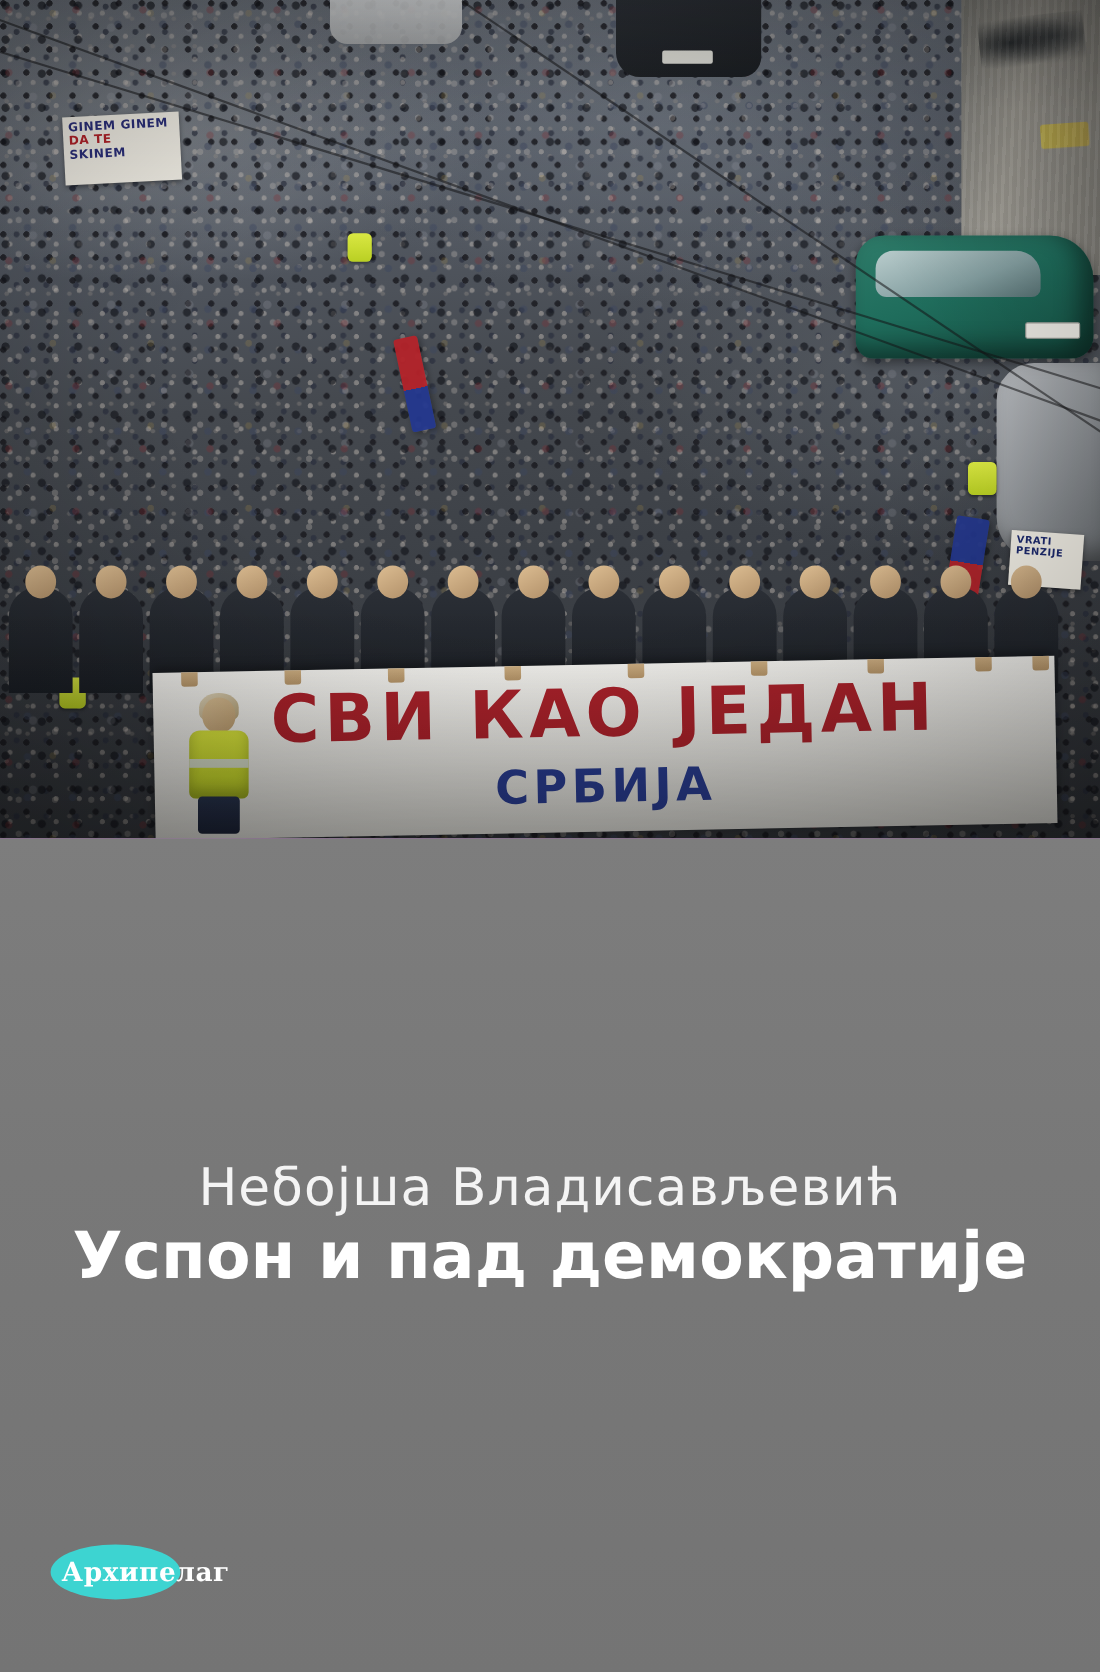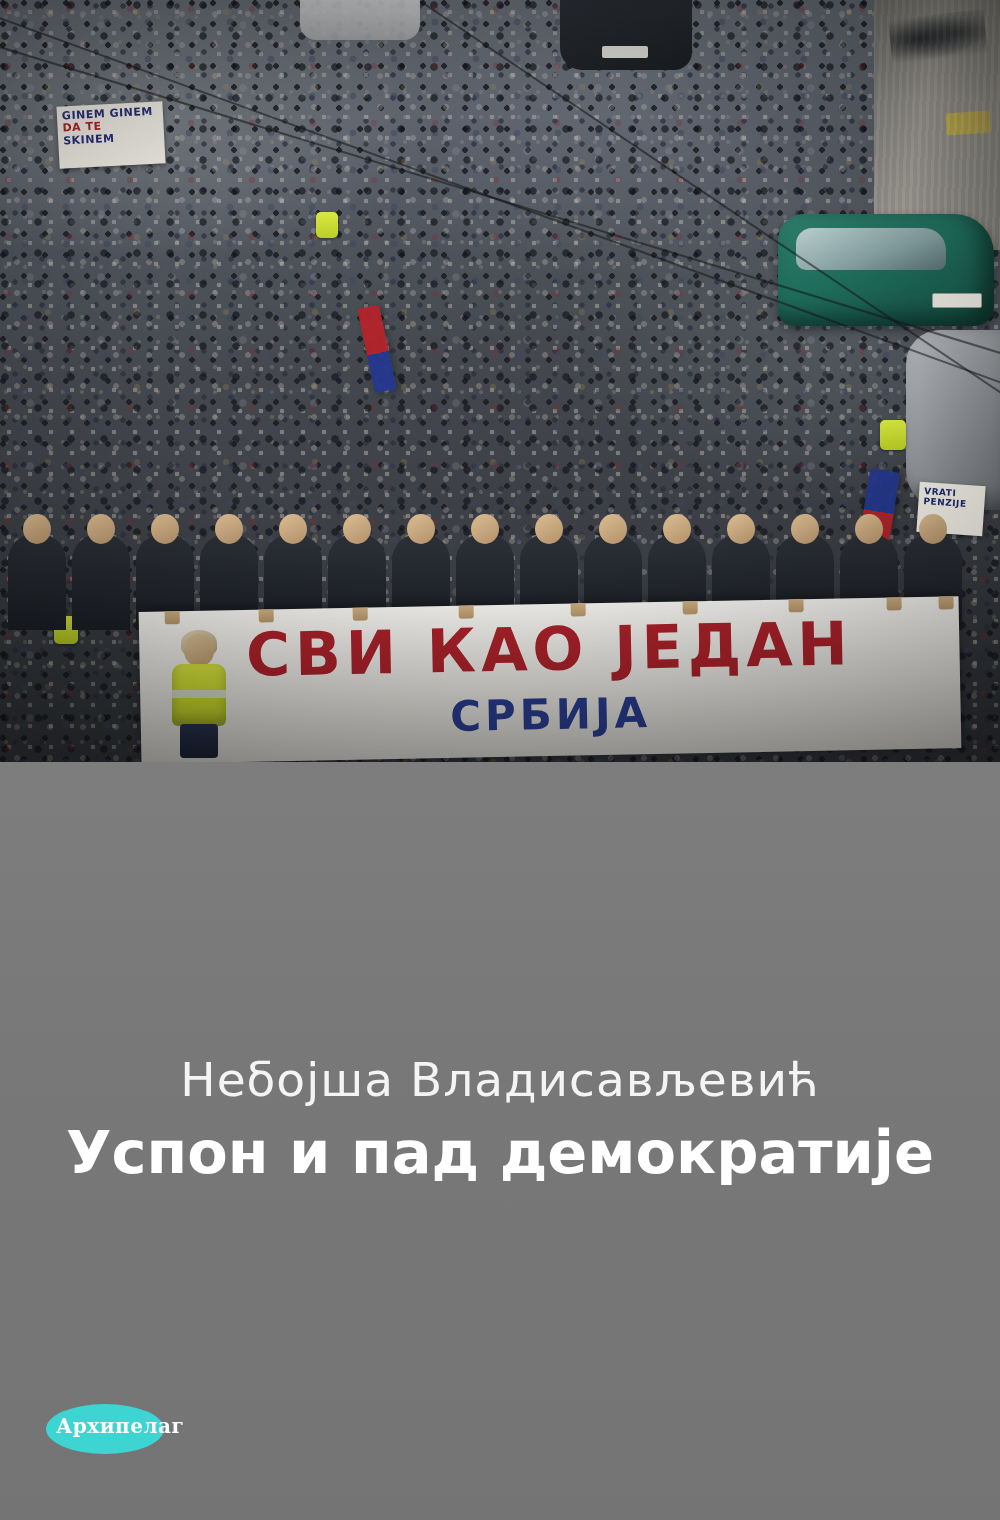--- a/index.html
+++ b/index.html
@@ -383,21 +383,21 @@
     color: #f4f4f4;
     font-family: "DejaVu Sans", sans-serif;
     font-weight: normal;
     font-size: 47px;
     letter-spacing: 1px;
     white-space: nowrap;
   }
   .title {
     position: absolute;
     left: 50px; right: 50px;
-    top: 352px;
+    top: 341px;
     text-align: center;
     color: #ffffff;
     font-family: "DejaVu Sans", sans-serif;
     font-weight: bold;
     font-size: 59px;
     line-height: 1.32;
     letter-spacing: 0px;
   }
   
   .logo {
@@ -417,21 +417,21 @@
     background: #3dd4d1;
   }
   .logo-text {
     position: absolute;
     left: 10px;
     top: 18px;
     width: 210px;
     color: #ffffff;
     font-family: "DejaVu Serif", serif;
     font-weight: bold;
-    font-size: 20px;
+    font-size: 24px;
     letter-spacing: 0.5px;
     white-space: nowrap;
   }
 </style>
 </head>
 <body>
 
 <div class="cover">
 
   <div class="photo">

